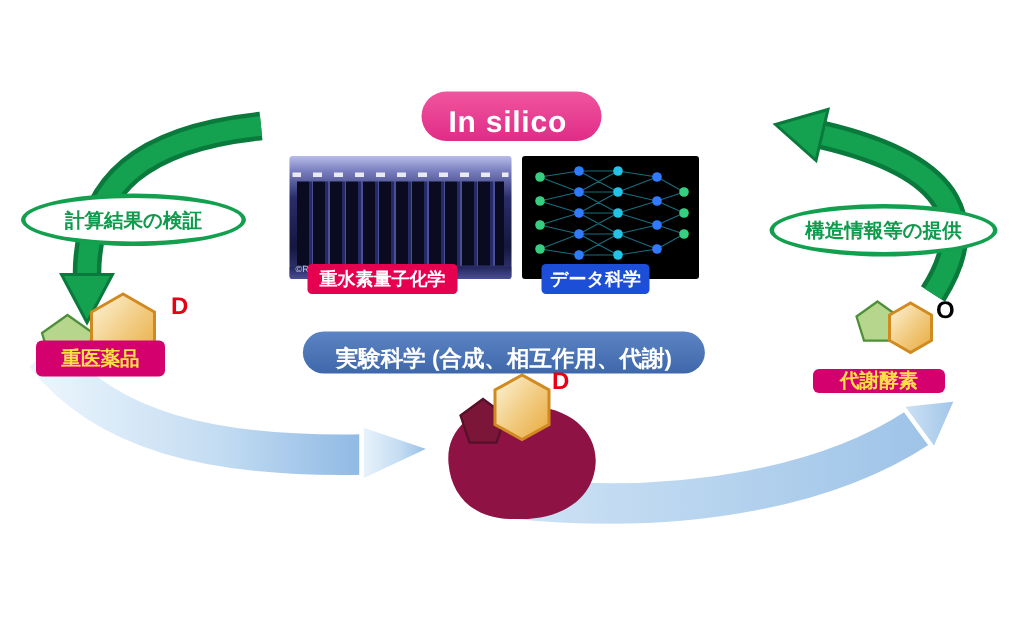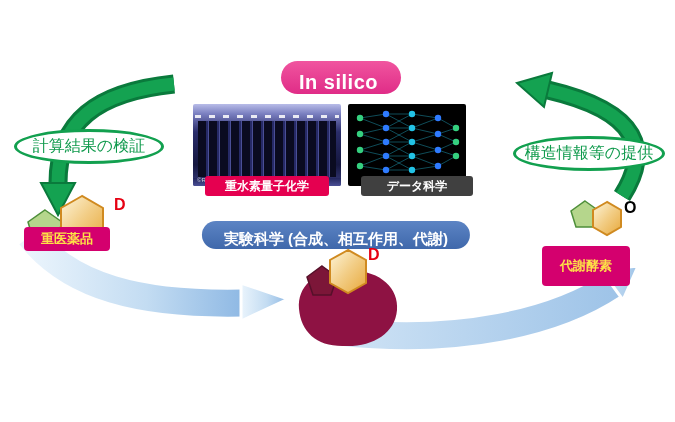--- a/index.html
+++ b/index.html
@@ -12,36 +12,36 @@
     display:flex; align-items:flex-end; justify-content:center; }
   .pill-pink { left:341px; top:61px; transform:translateX(-50%); height:33px;
     padding:0 18px; border-radius:17px;
     background:linear-gradient(180deg,#f0559f 0%,#e02c87 100%); font-size:16px; }
   .pill-pink .en { font-size:20px; margin-right:5px; letter-spacing:.5px; }
   .pill-blue { left:336px; top:221px; transform:translateX(-50%); height:28px;
     padding:0 22px; border-radius:14px; font-size:15px;
     background:linear-gradient(180deg,#5c84c4 0%,#3f68ab 100%); }
 
   .oval { position:absolute; background:#fff; border:3px solid #12a04f;
-    border-radius:50%; color:#0f9a4c; font-weight:normal; font-size:16px;
+    border-radius:50%; color:#0f9a4c; font-weight:bold; font-size:13px;
     display:flex; align-items:center; justify-content:center; white-space:nowrap; }
   .oval-left  { left:14px;  top:129px; width:150px; height:35px; }
   .oval-right { left:513px; top:136px; width:152px; height:35px;text-align:right; }
 
   .tag { position:absolute; background:#d4006e; color:#fde047; font-weight:bold;
     font-size:13px; border-radius:4px; display:flex; align-items:center;
     justify-content:center; white-space:nowrap; }
   .tag-drug   { left:24px;  top:227px; width:86px; height:24px; }
-  .tag-enzyme { left:542px; top:246px; width:88px; height:40px; }
+  .tag-enzyme { left:542px; top:246px; width:88px; height:16px; }
 
   .caption { position:absolute; color:#fff; font-weight:bold; font-size:12px;
     height:20px; border-radius:3px; display:flex; align-items:center;
     justify-content:center; white-space:nowrap; }
-  .caption-quantum { background:#e50050; left:205px; top:176px; width:124px; }
-  .caption-data    { background:#404040; left:361px; top:176px; width:112px; }
+  .caption-quantum { background:#e50050; left:205px; top:176px; width:100px; }
+  .caption-data    { background:#1d4ed8; left:361px; top:176px; width:72px; }
 
   .photo { position:absolute; overflow:hidden; border-radius:2px; }
   .photo-super { left:193px; top:104px; width:148px; height:82px;
     background:linear-gradient(180deg,#b8bce8 0%,#7a7fc0 12%,#2a2d6a 34%,#15173f 74%,#3a3e80 100%); }
   .racks { position:absolute; left:5px; right:5px; top:17px; bottom:9px;
     background:repeating-linear-gradient(90deg,#0a0b20 0 8px,#262a66 8px 10px,#4a4f96 10px 11px); }
   .lights { position:absolute; top:11px; left:2px; right:2px; height:3px; opacity:.85;
     background:repeating-linear-gradient(90deg,#ffffff 0 6px,transparent 6px 14px); }
   .floorline { position:absolute; left:0; right:0; bottom:0; height:8px;
     background:linear-gradient(180deg,#23265c,#4a4f96); }

